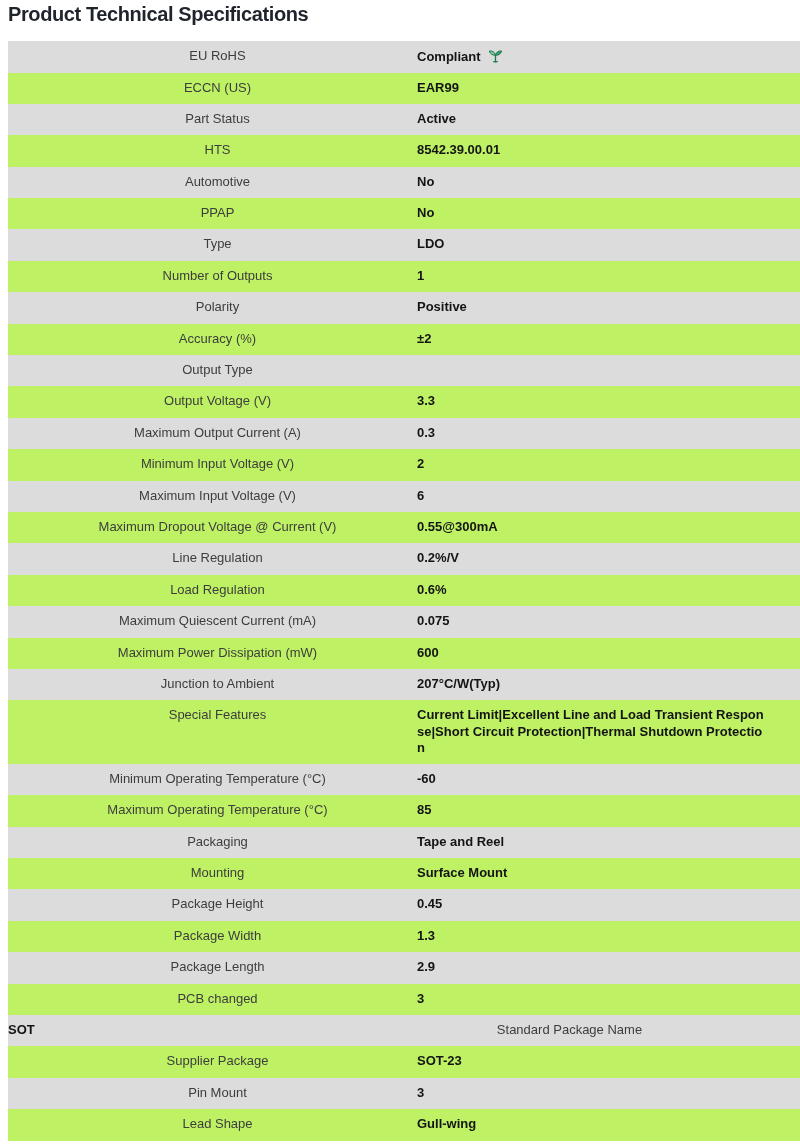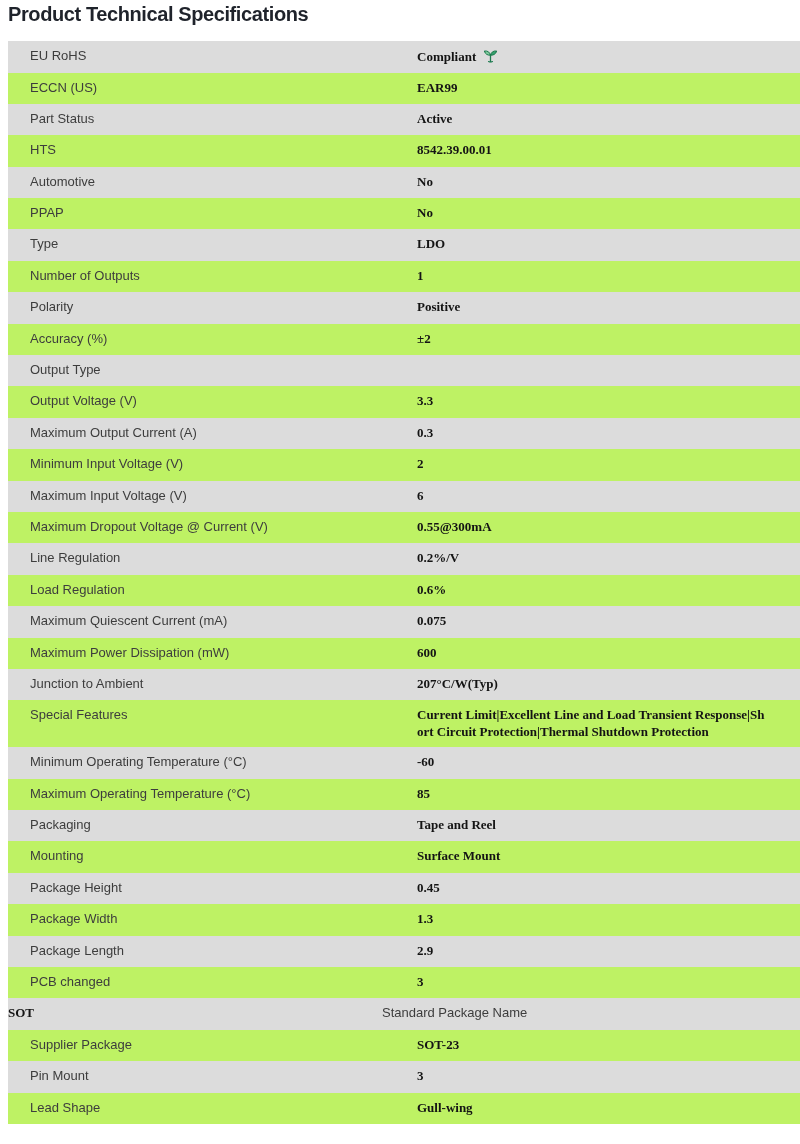--- a/index.html
+++ b/index.html
@@ -44,29 +44,29 @@
     line-height: 16.5px;
   }
   .cell.label {
     width: 409px;
     box-sizing: border-box;
     padding-left: 22px;
     padding-right: 12px;
     color: #3d3d3d;
     font-weight: 400;
     flex: 0 0 auto;
+    text-align: center;
   }
   .cell.value {
     width: 352px;
     box-sizing: border-box;
     color: #141414;
     font-weight: 700;
     word-break: break-all;
     flex: 0 0 auto;
-    font-family: Liberation Serif, serif;
   }
   .leaf {
     display: inline-block;
     vertical-align: -2px;
     margin-left: 6px;
     line-height: 0;
   }
 </style>
 </head>
 <body>

